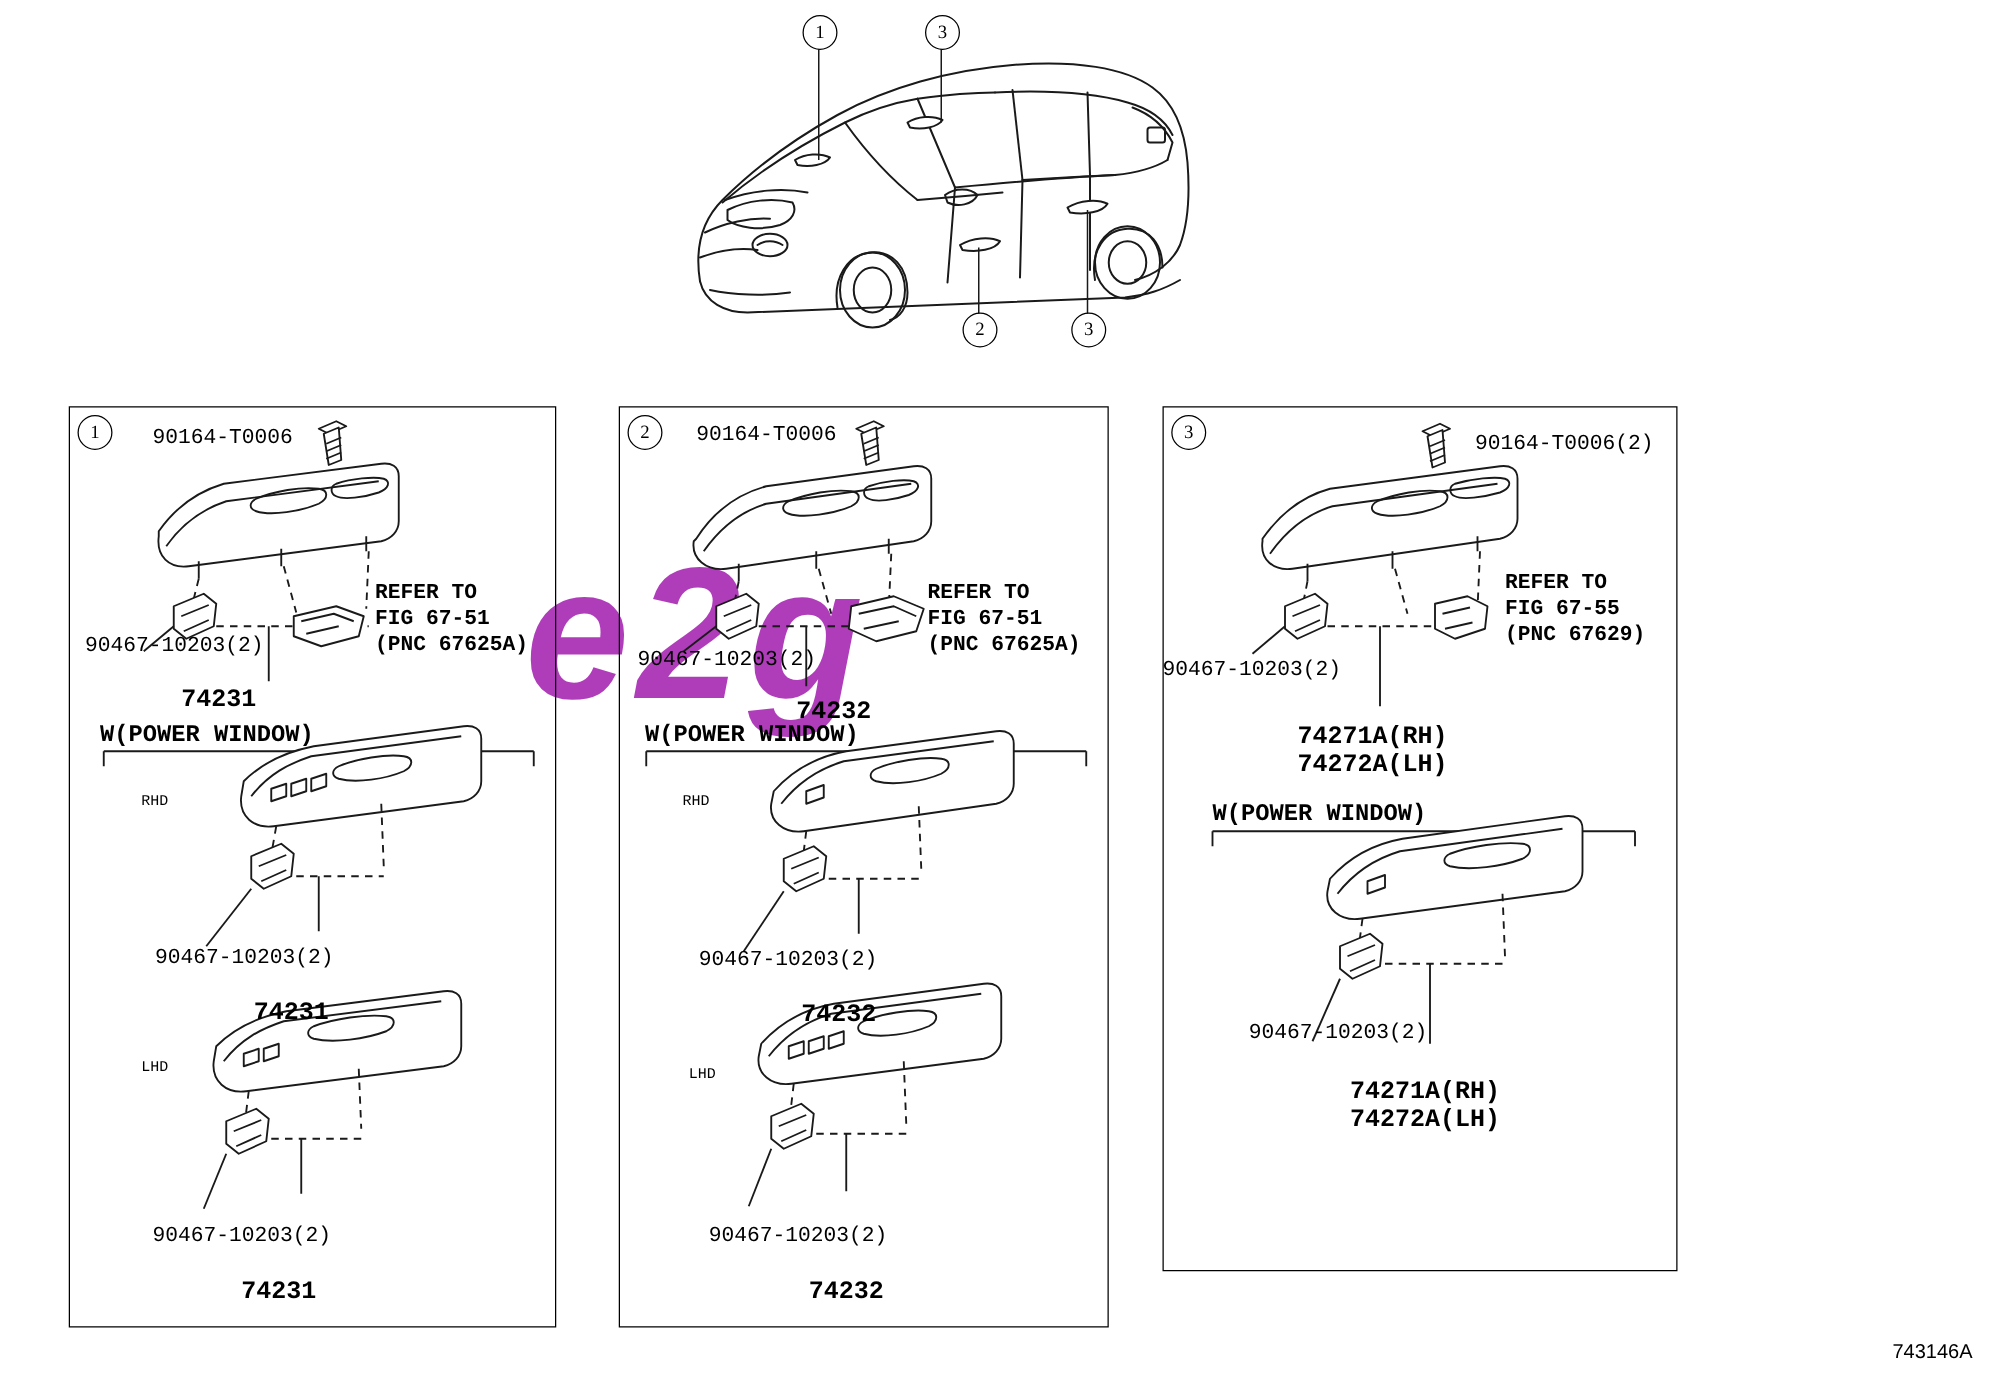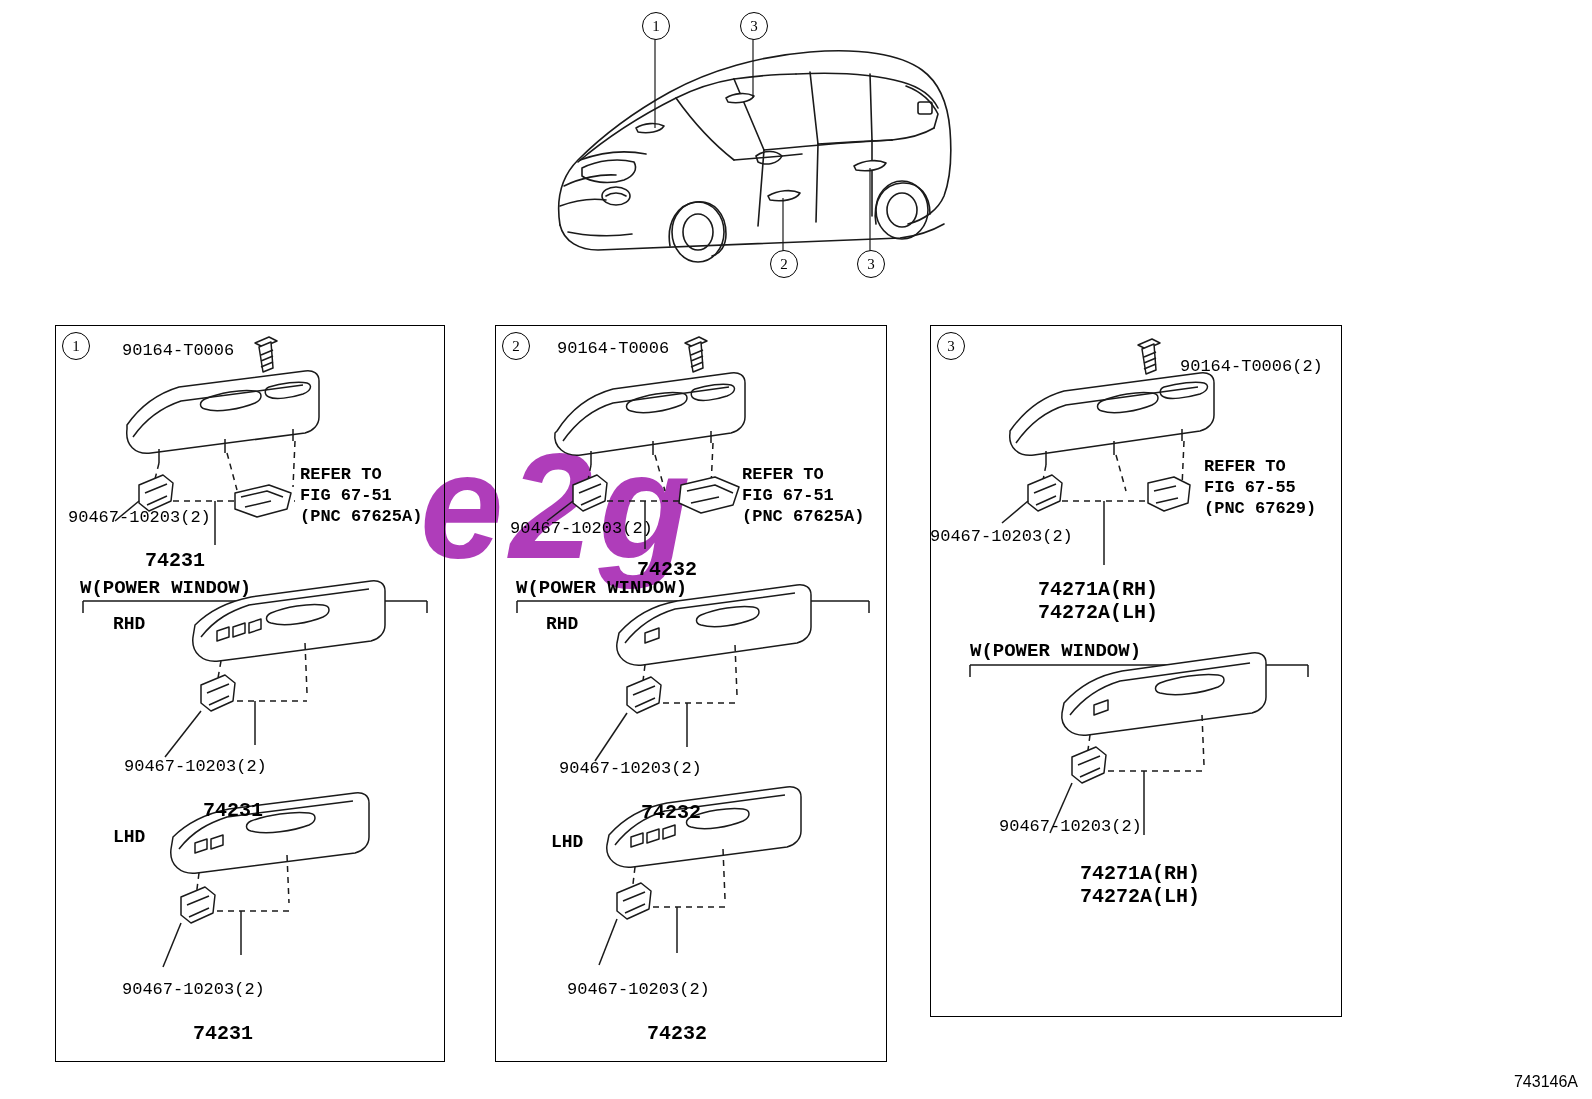--- a/index.html
+++ b/index.html
@@ -9,21 +9,21 @@
       letter-spacing:6px;font-style:italic;}
   .stage{position:absolute;inset:0;z-index:2;}
   .panel{position:absolute;border:1px solid #000;background:transparent;}
   .badge{position:absolute;width:26px;height:26px;border:1px solid #000;border-radius:50%;
          display:flex;align-items:center;justify-content:center;font-size:15px;background:#fff;font-family:"Liberation Serif",serif;}
   .lbl{position:absolute;white-space:pre;font-family:"Liberation Mono",monospace;letter-spacing:0px;}
   .code{font-size:17px;text-align:right;}
   .bold{font-weight:bold;font-size:20px;}
   .refer{font-weight:bold;font-size:17px;line-height:21px;}
   .hdr{font-weight:bold;font-size:19px;text-align:center;}
-  .sub{font-weight:bold;font-size:18px;}
+  .sub{font-weight:normal;font-size:12px;margin-top:20px;}
   .figid{position:absolute;right:14px;bottom:8px;font-size:16px;font-family:Liberation Sans, sans-serif;}
   svg{display:block;}
   .vehicle{position:absolute;left:520px;top:10px;}
 </style>
 </head>
 <body>
 
 <div class="wm">e2g</div>
 
 <div class="stage">
@@ -311,21 +311,21 @@
         <path d="M156 446 L274 446"></path>
       </g>
       <path d="M142 432 l24 -10 l10 8 l-2 18 l-22 10 l-10 -8 z" fill="#fff"></path>
       <path d="M148 440 l22 -9 M150 452 l20 -9"></path>
       <path d="M214 446 L214 510"></path>
       <path d="M72 198 L98 176"></path>
       <path d="M120 508 L142 458"></path>
     </g>
   </svg>
 
-  <div class="lbl code" style="left:1180px;top:346px;margin-top:11px;">90164-T0006(2)</div>
+  <div class="lbl code" style="left:1180px;top:346px;">90164-T0006(2)</div>
   <div class="lbl code" style="left:930px;top:527px;">90467-10203(2)</div>
   <div class="lbl refer" style="left:1204px;top:456px;">REFER TO
 FIG 67-55
 (PNC 67629)</div>
   <div class="lbl bold" style="left:1038px;top:578px;">74271A(RH)</div>
   <div class="lbl bold" style="left:1038px;top:601px;">74272A(LH)</div>
   <div class="lbl hdr" style="left:970px;top:640px;">W(POWER WINDOW)</div>
   <div class="lbl code" style="left:999px;top:817px;">90467-10203(2)</div>
   <div class="lbl bold" style="left:1080px;top:862px;">74271A(RH)</div>
   <div class="lbl bold" style="left:1080px;top:885px;">74272A(LH)</div>

